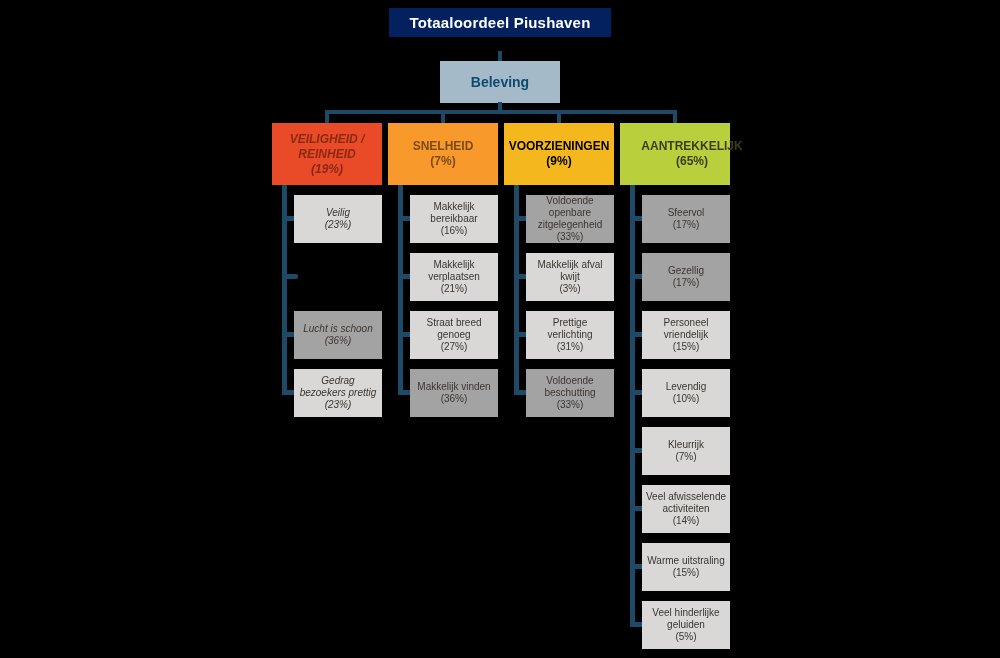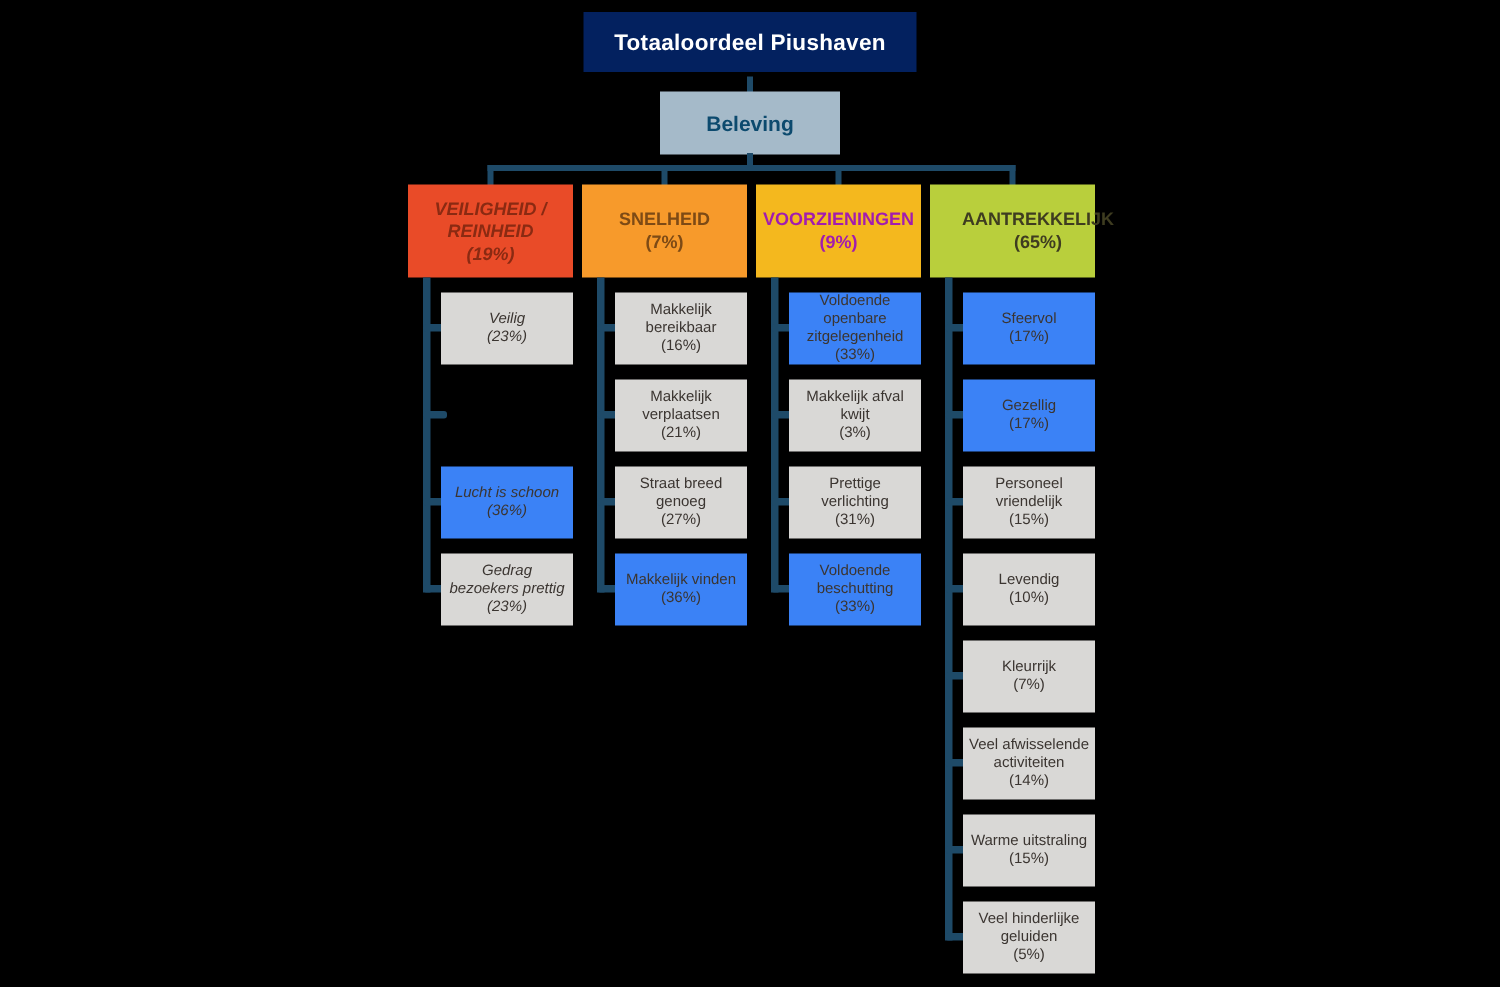--- a/index.html
+++ b/index.html
@@ -5,58 +5,58 @@
   html, body { margin:0; padding:0; background:#000; }
   .stage {
     position:relative; width:1000px; height:658px; background:#000;
     font-family:"Liberation Sans", sans-serif; overflow:hidden;
   }
   .box {
     position:absolute; display:flex; flex-direction:column;
     align-items:center; justify-content:center; text-align:center;
     box-sizing:border-box;
   }
-  .root-box   { left:389px; top:8px;  width:222px; height:40px; background:#03215f; color:#fff; font-size:15px; font-weight:700; letter-spacing:.2px; }
+  .root-box   { left:389px; top:8px;  width:222px; height:29px; background:#03215f; color:#fff; font-size:15px; font-weight:700; letter-spacing:.2px; }
   .beleving-box{ left:440px; top:61px; width:120px; height:42px; background:#a5bac9; color:#0c4a6e; font-size:14px; font-weight:700; }
 
   .line { position:absolute; background:#1e4a68; }
   .v-root     { left:498px; top:51px;  width:4px; height:11px; }
   .v-beleving { left:498px; top:102px; width:4px; height:9px;  }
   .h-main     { left:325px; top:110px; width:352px; height:4px; }
   .drop       { top:110px; width:4px; height:14px; }
   .drop-0 { left:325px; } .drop-1 { left:441px; } .drop-2 { left:557px; } .drop-3 { left:673px; }
 
   .col { position:absolute; top:123px; width:110px; height:535px; }
   .col-0 { left:272px;font-style:italic; } .col-1 { left:388px; } .col-2 { left:504px; } .col-3 { left:620px; }
 
   .category {
     position:absolute; left:0; top:0; width:110px; height:62px;
     display:flex; flex-direction:column; align-items:center; justify-content:center;
     text-align:center; font-weight:700; font-size:12px; line-height:1.25;
     padding:0 2px; box-sizing:border-box;
   }
   .cat-0 { background:#e94b28; color:#8a2a12; }
   .cat-1 { background:#f79a2b; color:#7d4a15; }
-  .cat-2 { background:#f4b81e; color:#a21caf; }
+  .cat-2 { background:#f4b81e; color:#000000; }
   .cat-3 { background:#b9cf3c; color:#3e3c20;padding-left:36px; }
 
   .trunk { position:absolute; left:10px; top:62px; width:5px; background:#1e4a68; }
   .trunk-4 { height:210px; }
   .trunk-8 { height:442px; }
   .stub  { position:absolute; left:10px; width:16px; height:5px; background:#1e4a68; border-radius:2px; }
   .st-0 { top:93px; } .st-1 { top:151px; } .st-2 { top:209px; } .st-3 { top:267px; }
   .st-4 { top:325px; } .st-5 { top:383px; } .st-6 { top:441px; } .st-7 { top:499px; }
 
   .child {
     position:absolute; left:22px; width:88px; height:48px;
     background:#d9d8d6; color:#3b3531; font-size:10px; line-height:1.2;
     display:flex; flex-direction:column; align-items:center; justify-content:center;
     text-align:center; padding:1px 3px; box-sizing:border-box;
   }
-  .child.dark { background:#3b82f6; }
+  .child.dark { background:#a3a3a3; }
   .ch-0 { top:72px; }  .ch-1 { top:130px; } .ch-2 { top:188px; } .ch-3 { top:246px; }
   .ch-4 { top:304px; } .ch-5 { top:362px; } .ch-6 { top:420px; } .ch-7 { top:478px; }
 </style>
 </head>
 <body>
 
 <div class="stage">
 
   <div class="box root-box">
     <span>Totaaloordeel Piushaven</span>

